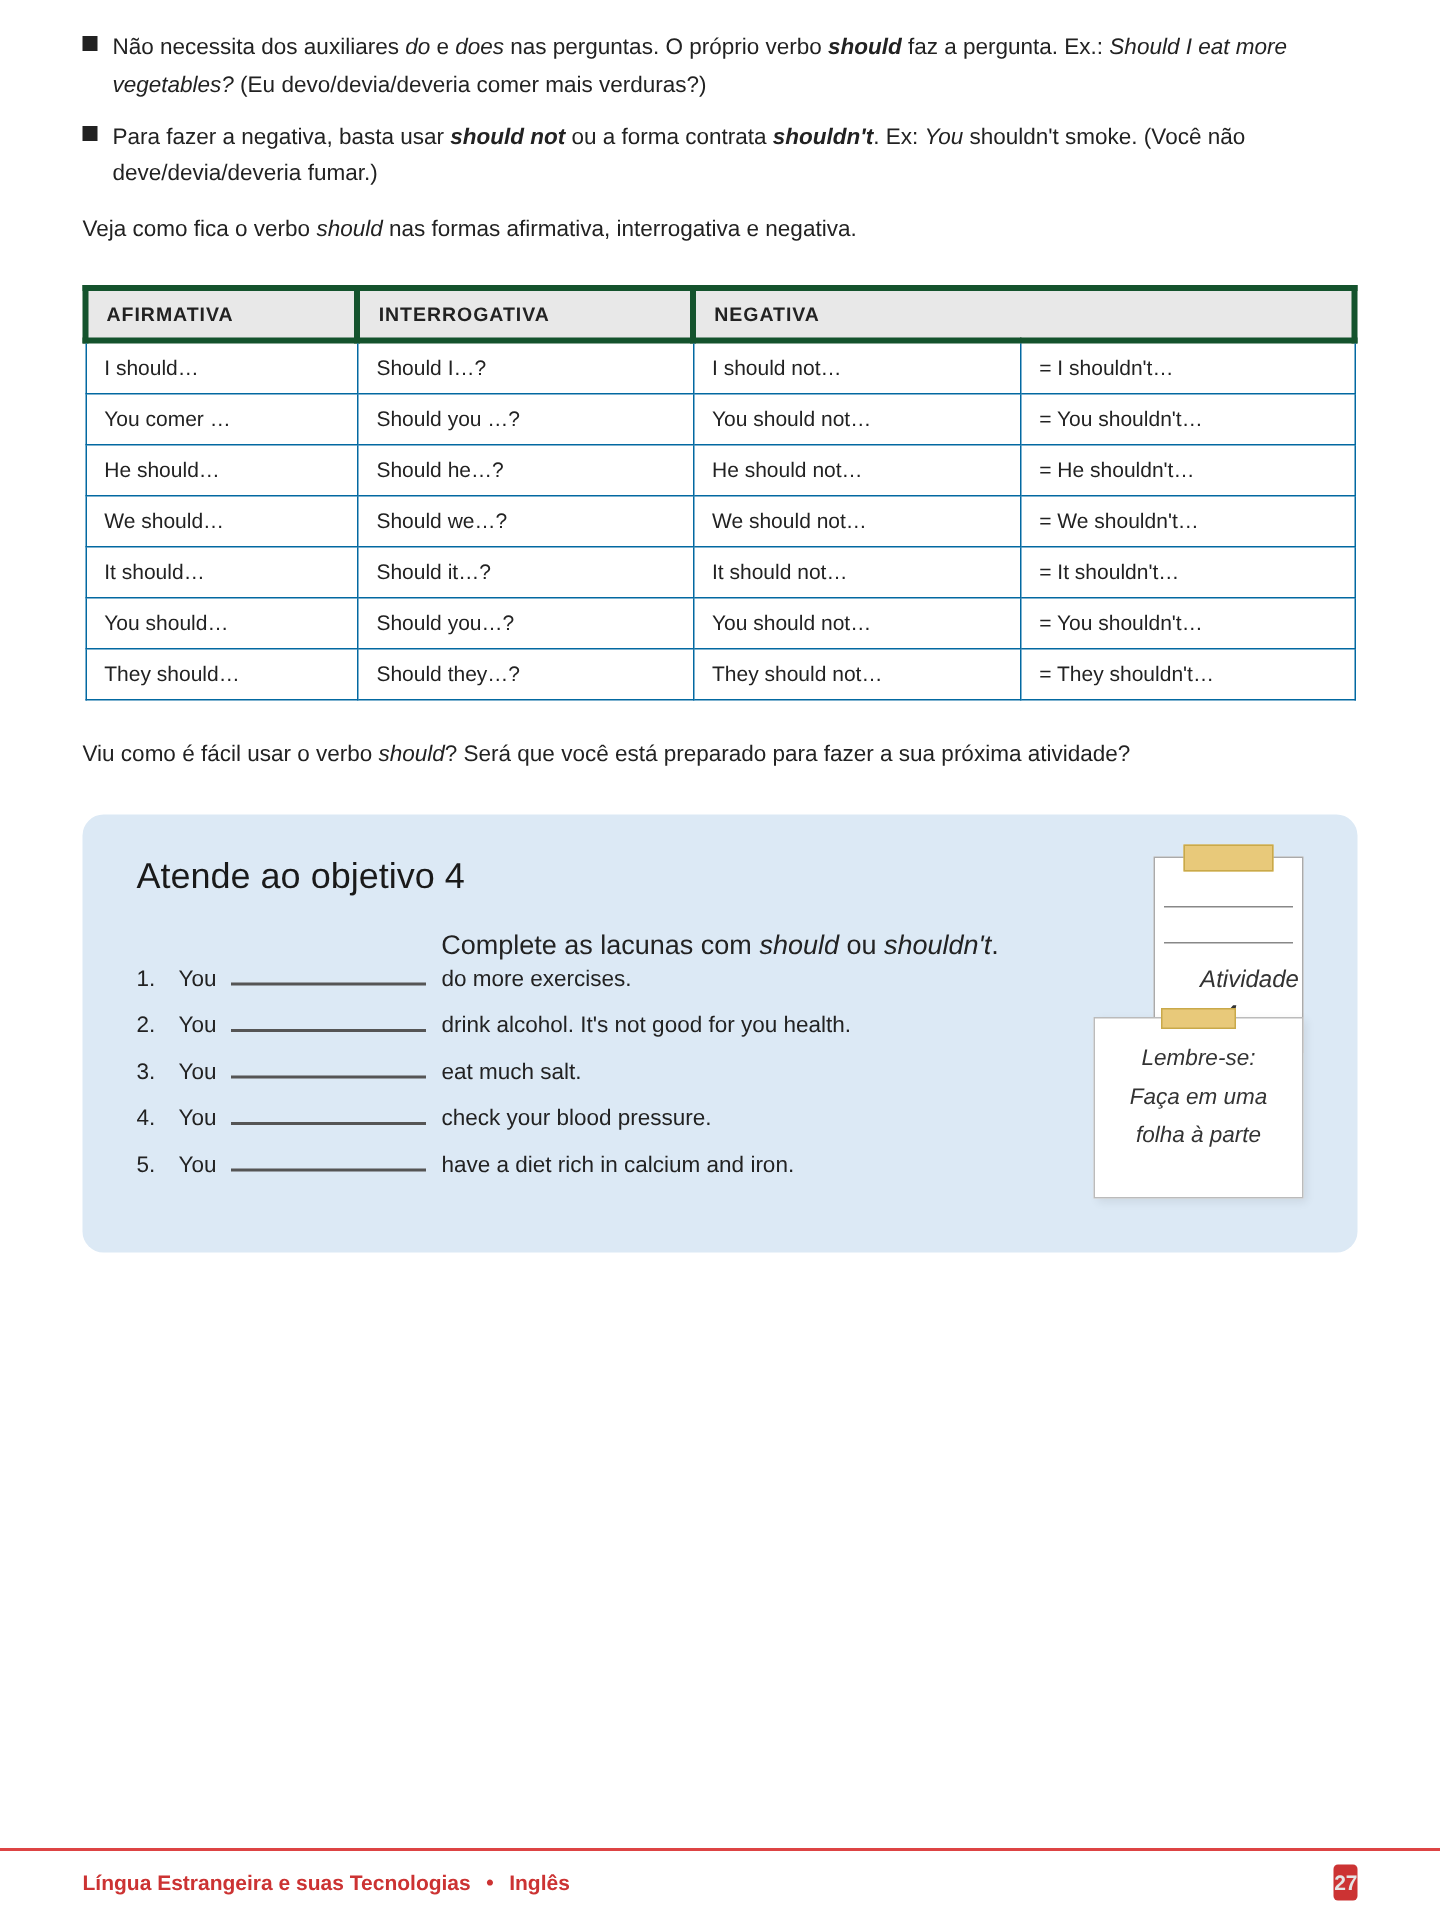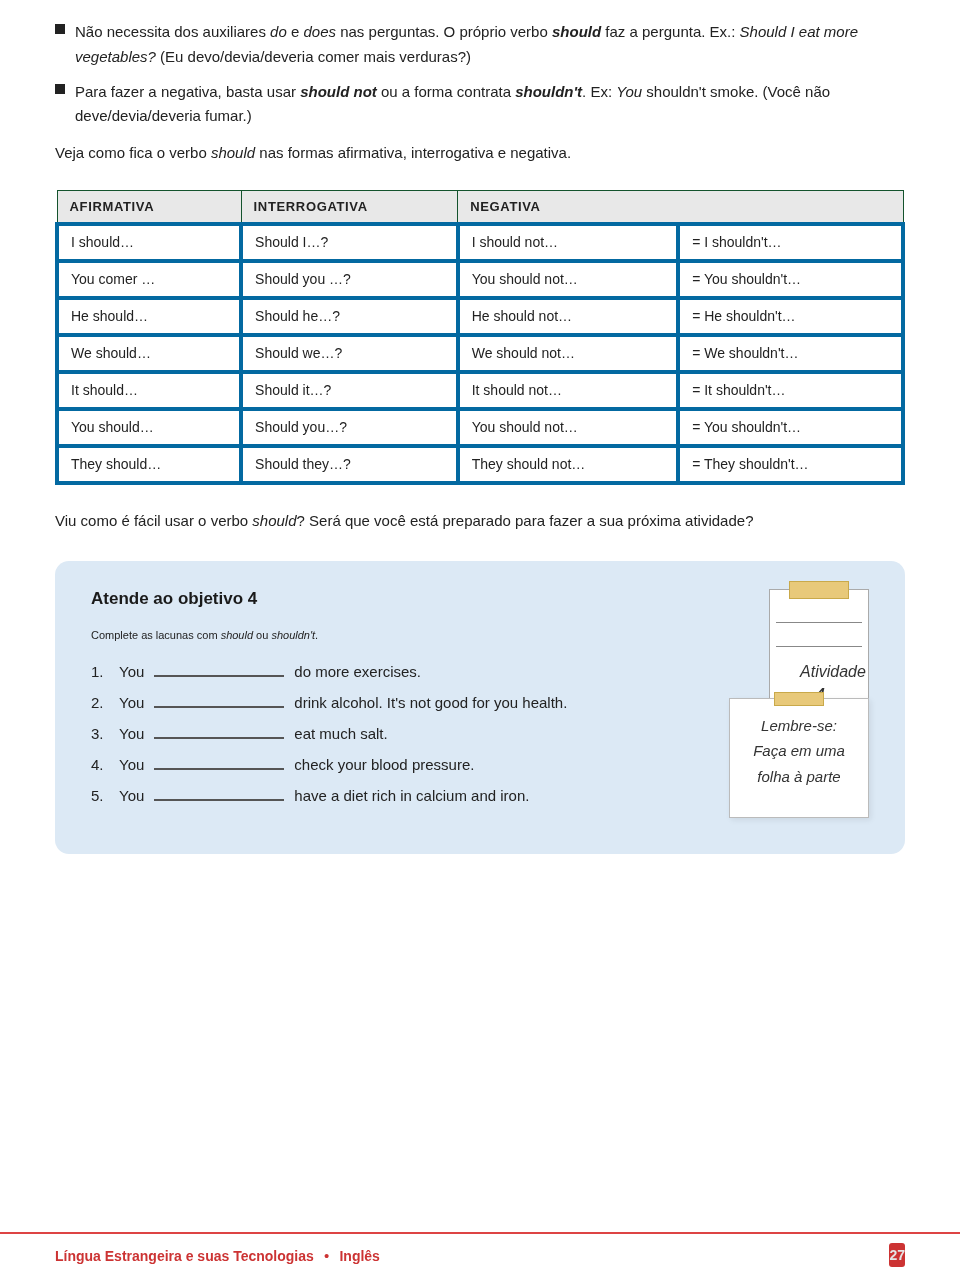--- a/index.html
+++ b/index.html
@@ -51,30 +51,30 @@
     }
 
     .verb-table {
       width: 100%;
       border-collapse: collapse;
       font-size: 14px;
     }
 
     .verb-table th {
       background: #e8e8e8;
-      border: 1px solid #14532d;
+      border: 4px solid #14532d;
       padding: 8px 12px;
       font-weight: bold;
       font-size: 13px;
       letter-spacing: 0.05em;
       text-align: left;
     }
 
     .verb-table td {
-      border: 4px solid #0369a1;
+      border: 1px solid #0369a1;
       padding: 6px 12px;
       vertical-align: top;
       line-height: 1.5;
     }
 
     .closing-text {
       margin-top: 10px;
       margin-bottom: 28px;
       line-height: 1.6;
     }
@@ -82,30 +82,30 @@
     
     .activity-box {
       background: #dce9f5;
       border-radius: 14px;
       padding: 28px 36px 36px 36px;
       margin-bottom: 30px;
       position: relative;
     }
 
     .activity-title {
-      font-weight: bold;
-      font-size: 17px;
+      font-weight: normal;
+      font-size: 24px;
       color: #1a1a1a;
       margin-bottom: 18px;
     }
 
     .activity-instruction {
-      margin-bottom: 20px;
-      font-size: 11px;
+      font-size: 18px;
       line-height: 1.5;
+      text-align: center;
     }
 
     .exercise-item {
       margin-bottom: 14px;
       font-size: 15px;
       display: flex;
       align-items: baseline;
       gap: 6px;
     }
 

